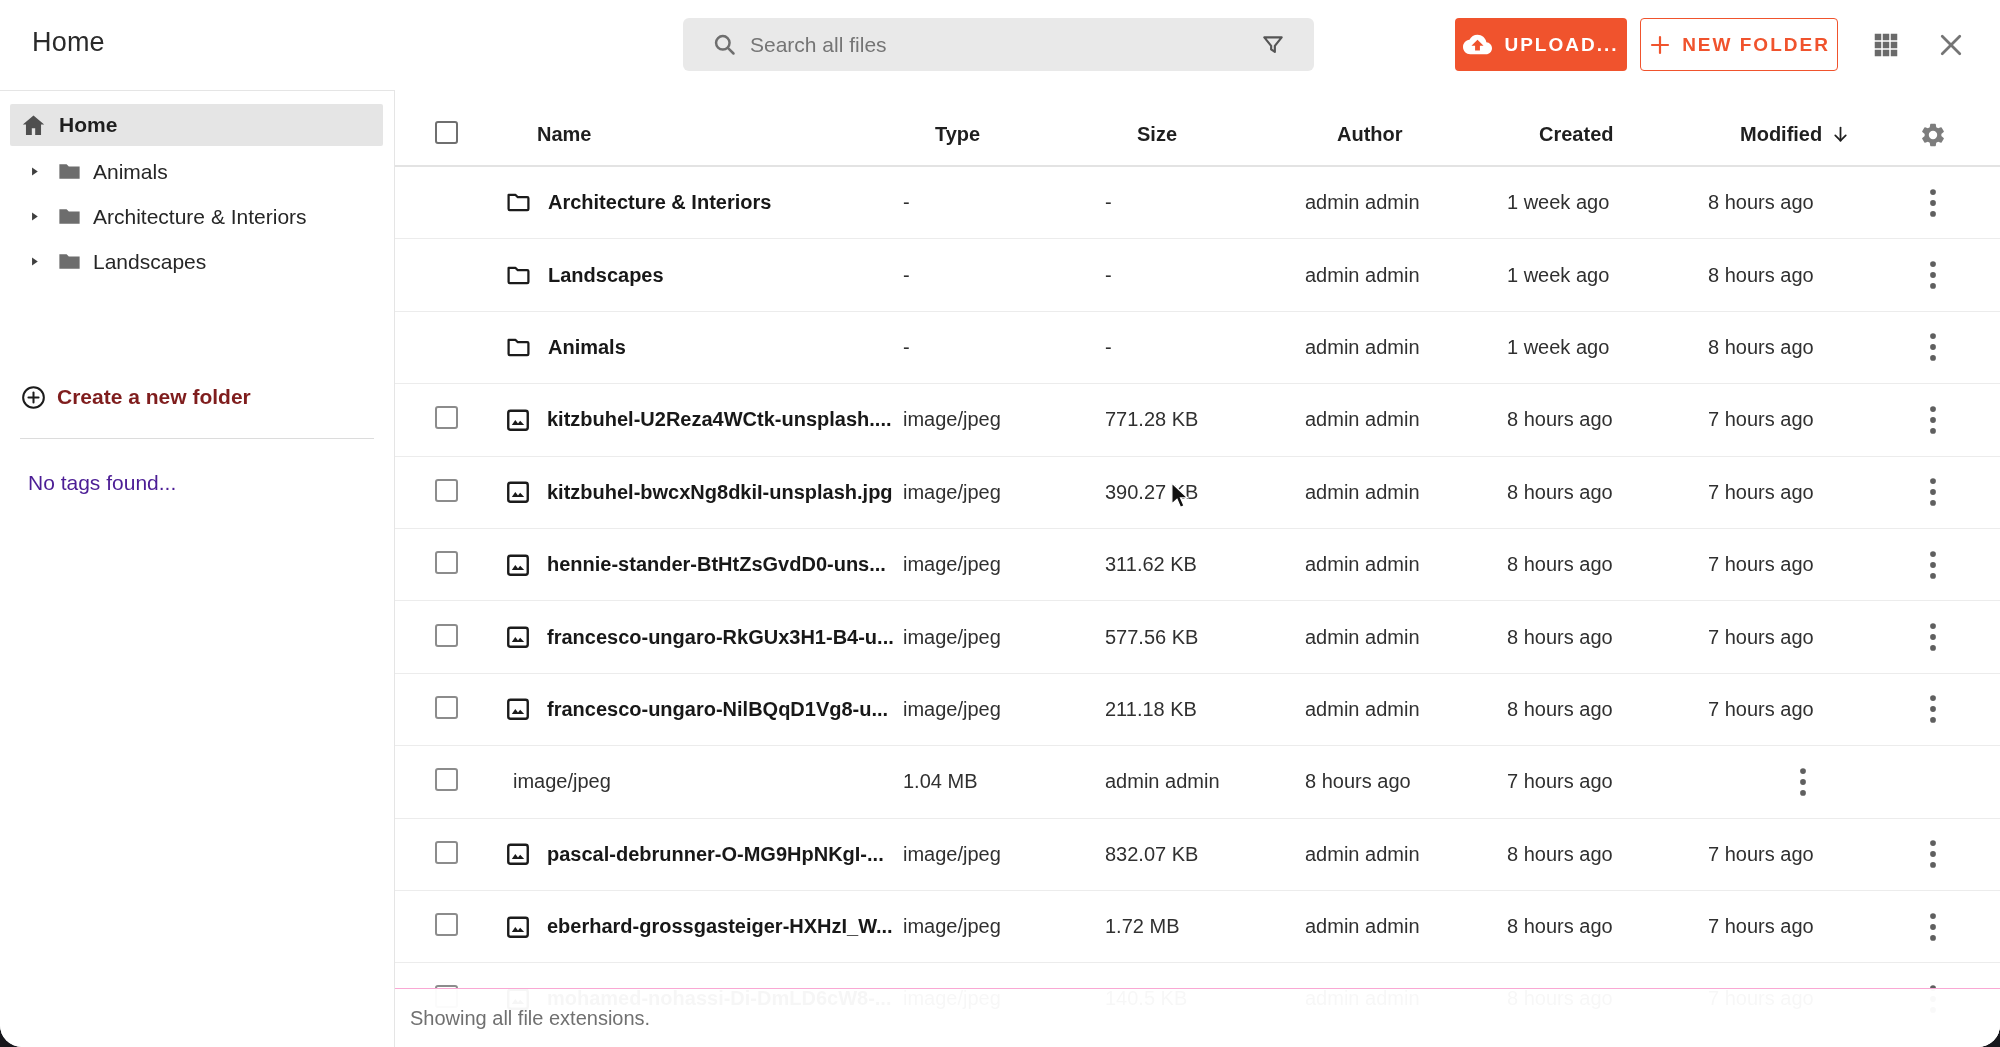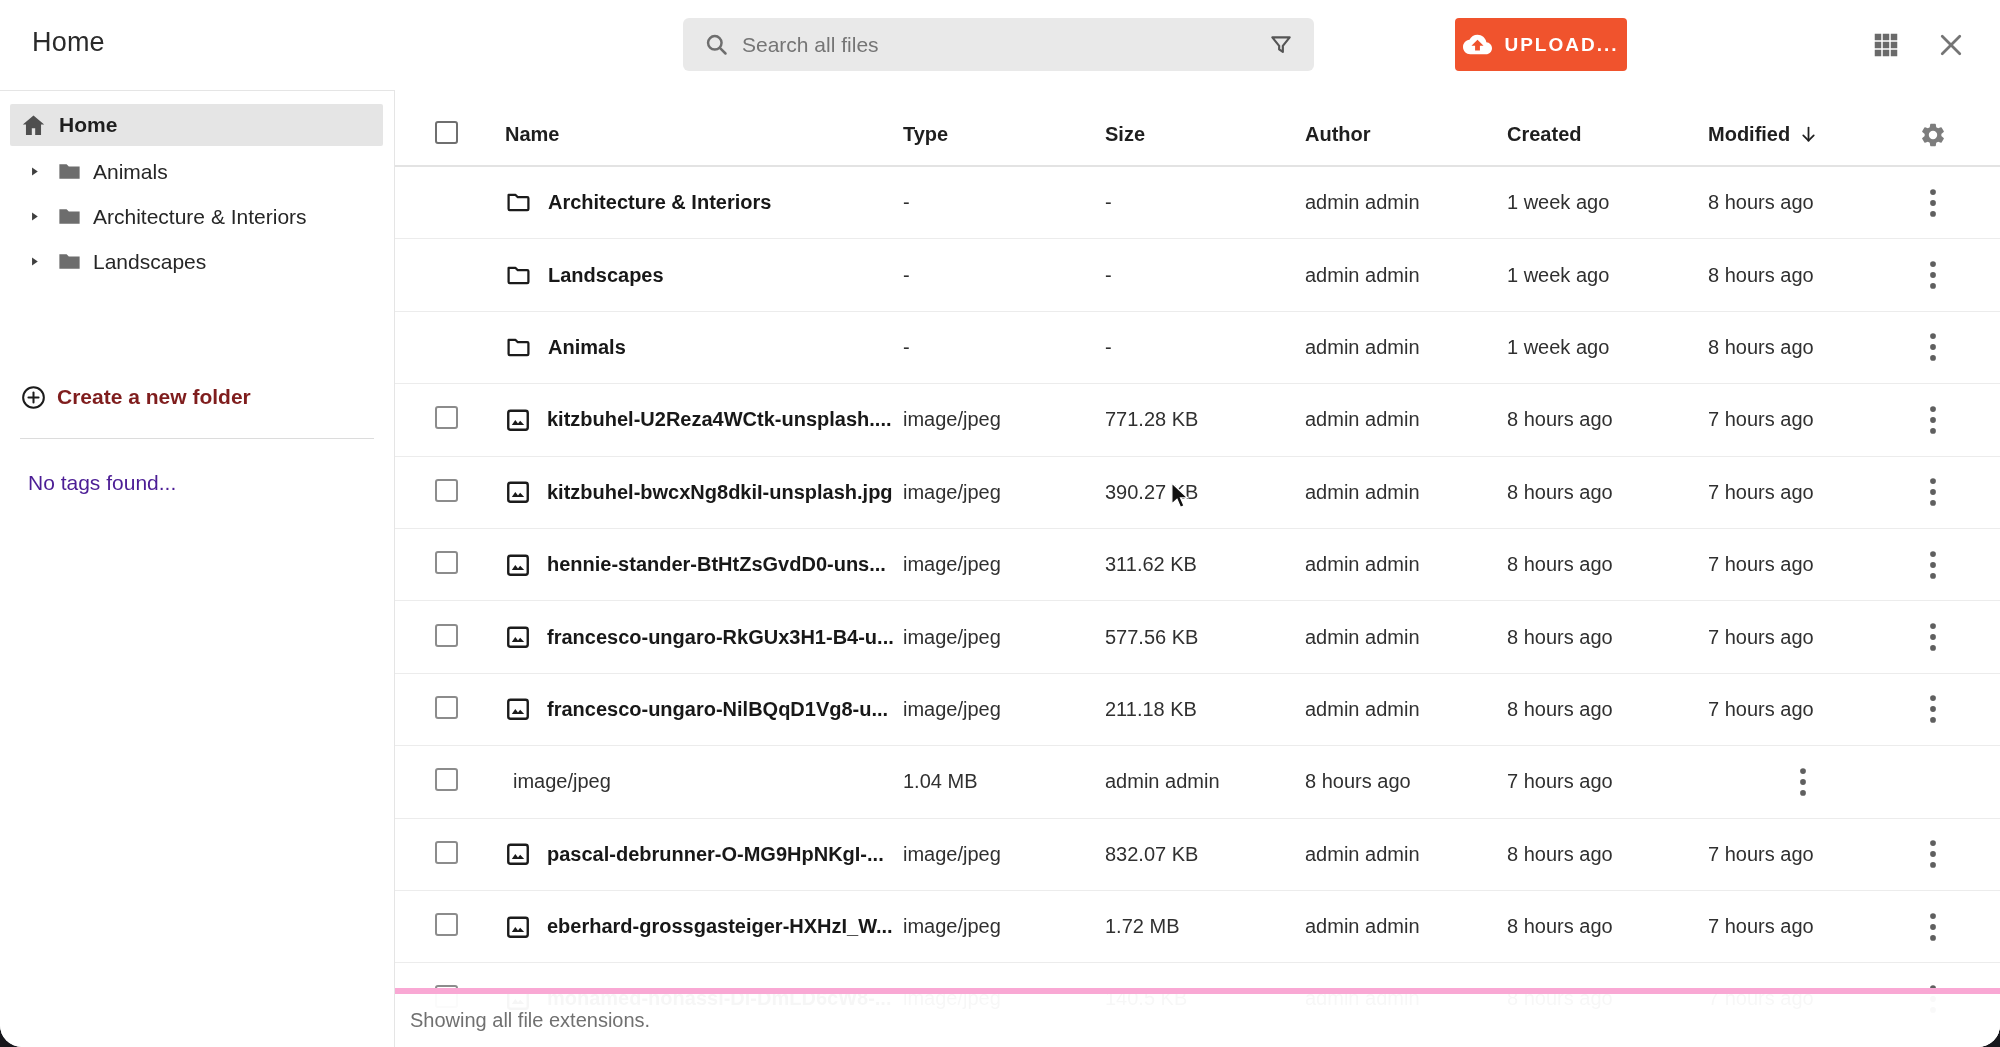--- a/index.html
+++ b/index.html
@@ -19,21 +19,21 @@
   }
   
   .topbar { position: absolute; top: 0; left: 0; right: 0; height: 90px; background: #fff; }
   .page-title {
     position: absolute; left: 32px; top: 27px;
     font-size: 27px; font-weight: 400; color: #2a2a2a; letter-spacing: .2px;
   }
   .searchbar {
     position: absolute; left: 683px; top: 18px; width: 631px; height: 53px;
     background: #e9e9e9; border-radius: 6px;
-    display: flex; align-items: center; padding: 0 20px;
+    display: flex; align-items: center; padding: 0 28px;
   }
   .searchbar .mag { flex: 0 0 auto; display: flex; }
   .searchbar input {
     flex: 1; border: none; background: transparent; outline: none;
     font-family: "Liberation Sans", sans-serif;
     font-size: 21px; color: #1f1f1f; margin-left: 12px;
   }
   .searchbar input::placeholder { color: #757575; opacity: 1; }
   .funnel { flex: 0 0 auto; display: flex; cursor: pointer; }
   .btn {
@@ -72,40 +72,40 @@
   .no-tags { position: absolute; left: 28px; top: 380px; font-size: 21px; color: #4c1d95; }
   
   .main { position: absolute; top: 90px; left: 395px; right: 0; bottom: 0; background: #fff; }
   .grid-cols {
     display: grid;
     grid-template-columns: 70px minmax(0,1fr) 202px 200px 202px 201px 205px 55px;
     padding: 0 40px; align-items: center;
   }
   .thead { height: 77px; border-bottom: 2px solid #e3e3e3; padding-top: 14px; }
   .th { font-size: 20px; font-weight: 700; color: #1f1f1f; display: flex; align-items: center; gap: 8px; }
-  .th.sortable { cursor: pointer; }
+  .th.sortable { cursor: pointer; margin-left: 32px; }
   .cellpad { padding-left: 8px; }
   .rows { position: absolute; top: 77px; left: 0; right: 0; bottom: 0; overflow: hidden; }
   .row { height: 72.4px; border-bottom: 1px solid #ececec; cursor: pointer; }
   .checkbox {
     width: 23px; height: 23px; border: 2px solid #8c8c8c; border-radius: 3px; background: #fff;
     display: inline-block; cursor: pointer;
   }
   .thead .checkbox { border-color: #6f6f6f; }
   .c-name { display: flex; align-items: center; gap: 16px; overflow: hidden; }
   .ficon { display: flex; flex: 0 0 auto; }
   .fname { font-size: 20px; font-weight: 700; color: #181818; white-space: nowrap; overflow: hidden; }
   .cell { font-size: 20px; color: #303030; white-space: nowrap; overflow: hidden; }
   .c-menu { display: flex; justify-content: center; }
   .kebab { display: flex; cursor: pointer; padding: 4px; }
   .gearwrap { display: flex; justify-content: center; width: 100%; cursor: pointer; }
   
   .table-footer {
     position: absolute; left: 0; right: 0; bottom: 0; height: 59px;
-    background: rgba(255,255,255,0.96); border-top: 6px solid #f9a8d4;
+    background: rgba(255,255,255,0.96); border-top: 1px solid #f9a8d4;
     display: flex; align-items: center; padding-left: 15px; z-index: 5;
   }
   .table-footer .txt { font-size: 20px; color: #707070; }
   
   .cursor { position: absolute; left: 1168px; top: 482px; z-index: 50; pointer-events: none; }
 </style>
 </head>
 <body>
 
 <div class="modal">
@@ -130,20 +130,29 @@
 
     <button class="btn btn-upload">
       <span style="display:flex">
         <svg width="29" height="29" viewBox="0 0 24 24" fill="#ffffff">
           <path d="M19.35 10.04C18.67 6.59 15.64 4 12 4 9.11 4 6.6 5.64 5.35 8.04 2.34 8.36 0 10.91 0 14c0 3.31 2.69 6 6 6h13c2.76 0 5-2.24 5-5 0-2.64-2.05-4.78-4.65-4.96zM14 13v4h-4v-4H7l5-5 5 5h-3z"></path>
         </svg>
       </span>
       <span>UPLOAD...</span>
     </button>
 
+    <button class="btn btn-newfolder">
+      <span style="display:flex">
+        <svg width="24" height="24" viewBox="0 0 24 24" fill="none" stroke="#F0532D" stroke-width="2.2" stroke-linecap="round">
+          <line x1="12" y1="4" x2="12" y2="20"></line>
+            <line x1="4" y1="12" x2="20" y2="12"></line>
+        </svg>
+      </span>
+      <span>NEW FOLDER</span>
+    </button>
 
     <span class="iconbtn grid">
       <svg width="30" height="30" viewBox="0 0 24 24" fill="#6a6a6a">
         <rect x="3" y="3" width="5.2" height="5.2"></rect>
           <rect x="9.4" y="3" width="5.2" height="5.2"></rect>
           <rect x="15.8" y="3" width="5.2" height="5.2"></rect>
         <rect x="3" y="9.4" width="5.2" height="5.2"></rect>
           <rect x="9.4" y="9.4" width="5.2" height="5.2"></rect>
           <rect x="15.8" y="9.4" width="5.2" height="5.2"></rect>
         <rect x="3" y="15.8" width="5.2" height="5.2"></rect>

